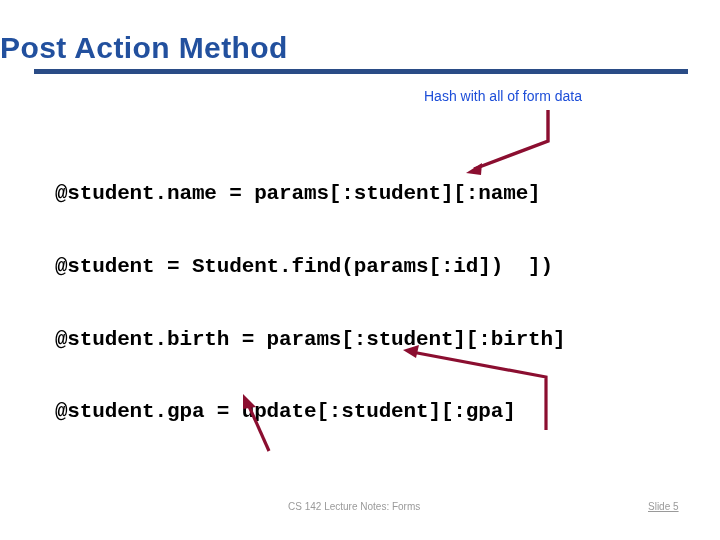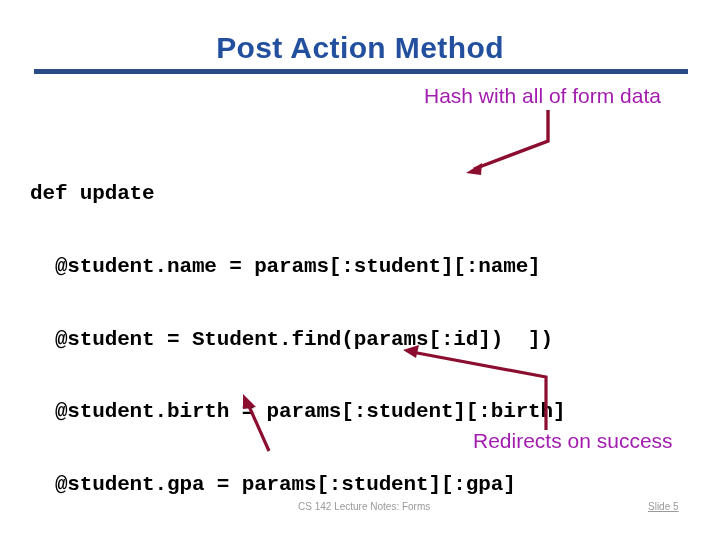--- a/index.html
+++ b/index.html
@@ -18,21 +18,20 @@
     background: #ffffff;
     overflow: hidden;
   }
 
   
   #slide-title {
     position: absolute;
     left: 0;
     top: 30px;
     width: 720px;
-    text-align: center;
     font-family: "Liberation Sans", sans-serif;
     font-weight: bold;
     font-size: 30px;
     line-height: 36px;
     letter-spacing: 0.4px;
     color: #22509E;
     white-space: nowrap;
   }
 
   
@@ -60,23 +59,23 @@
   }
   .code-line {
     white-space: pre;
     height: 24.2px;
   }
 
   
   .annotation-label {
     position: absolute;
     font-family: "Liberation Sans", sans-serif;
-    font-size: 21px;
+    font-size: 14px;
     line-height: 20px;
-    color: #a21caf;
+    color: #1d4ed8;
     white-space: nowrap;
   }
   #label-hash        { left: 424px; top: 86px; }
   #label-redirects   { left: 473px; top: 431px; }
   #label-redisplay   { left: 162px; top: 453px; }
 
   
   #arrow-layer {
     position: absolute;
     left: 0;
@@ -88,38 +87,37 @@
 
   
   .footer-text {
     position: absolute;
     font-family: "Liberation Sans", sans-serif;
     font-size: 10px;
     line-height: 13px;
     color: #9a9a9a;
     white-space: nowrap;
   }
-  #footer-left  { left: 298px; top: 500px; }
+  #footer-left  { left: 288px; top: 500px; }
   #footer-right { left: 648px; top: 500px; text-decoration: underline; }
 </style>
 </head>
 <body>
 
 <div id="slide">
 
   <div id="slide-title">Post Action Method</div>
 
   <div id="title-rule"></div>
 
   <div id="code-block">
-    <div class="code-line">def update</div>
     <div class="code-line">  @student.name = params[:student][:name]</div>
     <div class="code-line">  @student = Student.find(params[:id])  ])</div>
     <div class="code-line">  @student.birth = params[:student][:birth]</div>
-    <div class="code-line">  @student.gpa = params[:student][:gpa]</div>
+    <div class="code-line">  @student.gpa = update[:student][:gpa]</div>
     
     
     
     
     
     
     
   </div>
 
   <svg id="arrow-layer" viewBox="0 0 720 540">
@@ -135,20 +133,19 @@
     </g>
 
     <g>
       <path d="M 269 451 L 248 404" fill="none" stroke="#8B0E30" stroke-width="3.2" stroke-linecap="butt"></path>
       <path d="M 243 394 L 256 407 L 243 409 Z" fill="#8B0E30"></path>
     </g>
   </svg>
 
   <div class="annotation-label" id="label-hash">Hash with all of form data</div>
 
-  <div class="annotation-label" id="label-redirects">Redirects on success</div>
 
 
   <div class="footer-text" id="footer-left">CS 142 Lecture Notes: Forms</div>
 
   <div class="footer-text" id="footer-right">Slide 5</div>
 
 </div>
 
 </body></html>

